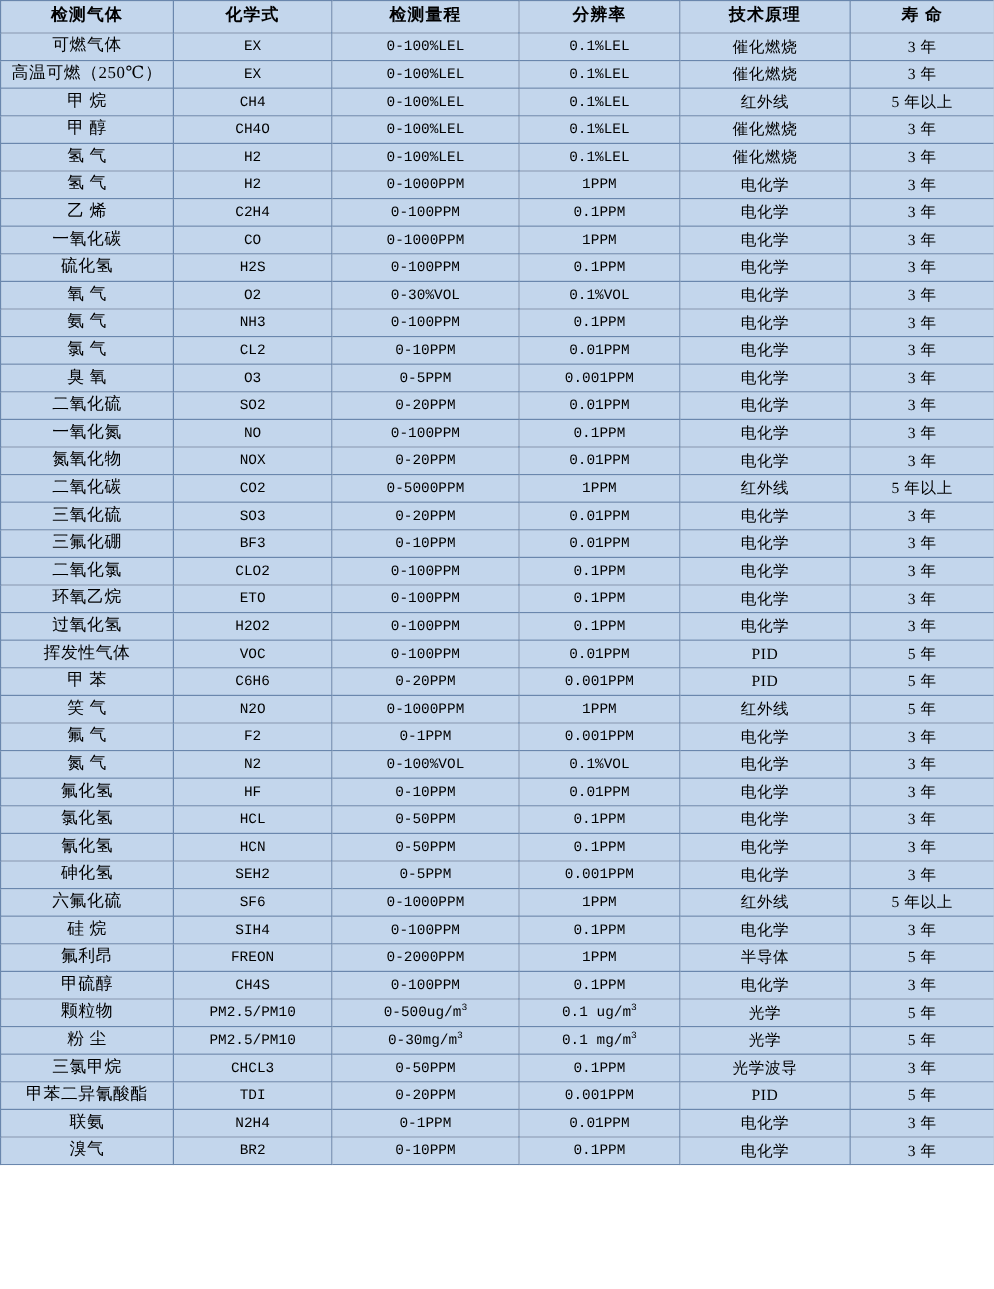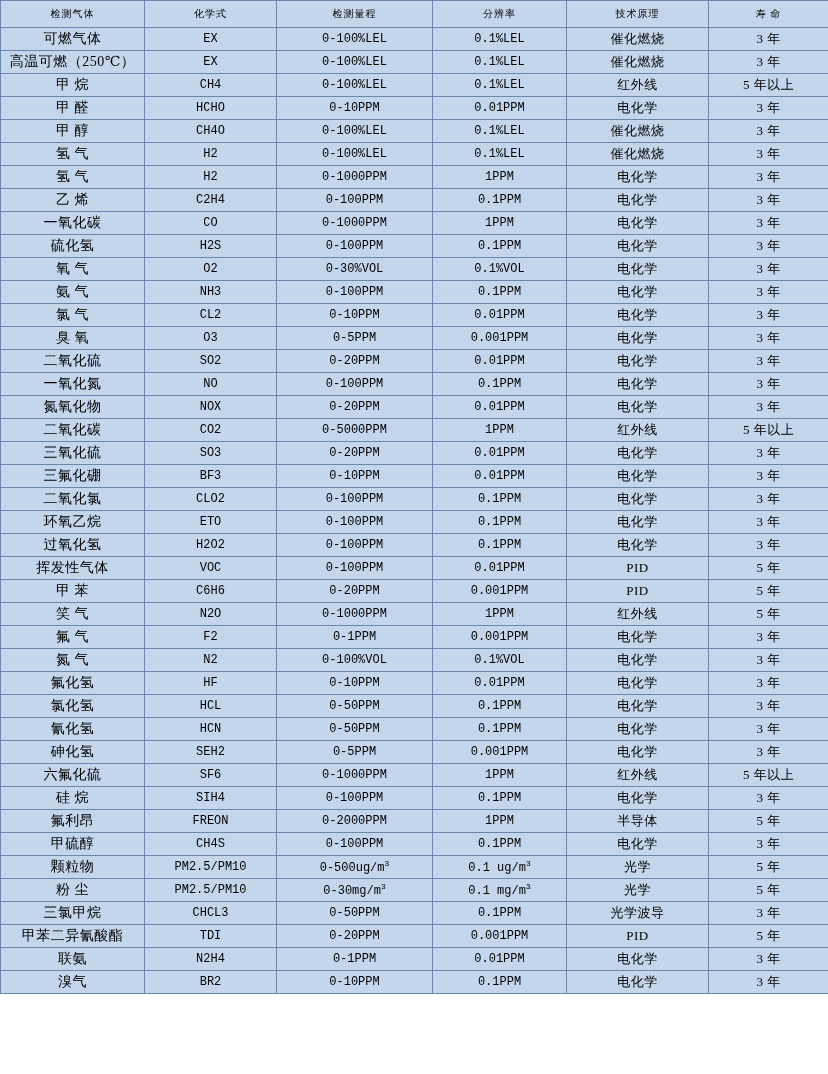--- a/index.html
+++ b/index.html
@@ -23,22 +23,22 @@
     color: #000000;
     background: #c3d6ec;
     padding: 0;
     height: 22px;
     line-height: 1.05;
     overflow: hidden;
     white-space: nowrap;
   }
   #gas-table thead th {
     height: 26px;
-    font-size: 10px;
-    font-weight: normal;
+    font-size: 14px;
+    font-weight: bold;
     letter-spacing: 1px;
   }
   #gas-table tbody td {
     font-size: 13px;
   }
   #gas-table tbody td.c-name {
     font-size: 14px;
     letter-spacing: 0.5px;
   }
   #gas-table tbody td.c-formula,
@@ -102,28 +102,20 @@
       </tr>
       <tr>
         <td class="c-name">甲 烷</td>
         <td class="c-formula">CH4</td>
         <td class="c-range">0-100%LEL</td>
         <td class="c-res">0.1%LEL</td>
         <td class="c-tech">红外线</td>
         <td class="c-life">5 年以上</td>
       </tr>
       <tr>
-        <td class="c-name">甲 醛</td>
-        <td class="c-formula">HCHO</td>
-        <td class="c-range">0-10PPM</td>
-        <td class="c-res">0.01PPM</td>
-        <td class="c-tech">电化学</td>
-        <td class="c-life">3 年</td>
-      </tr>
-      <tr>
         <td class="c-name">甲 醇</td>
         <td class="c-formula">CH4O</td>
         <td class="c-range">0-100%LEL</td>
         <td class="c-res">0.1%LEL</td>
         <td class="c-tech">催化燃烧</td>
         <td class="c-life">3 年</td>
       </tr>
       <tr>
         <td class="c-name">氢 气</td>
         <td class="c-formula">H2</td>

